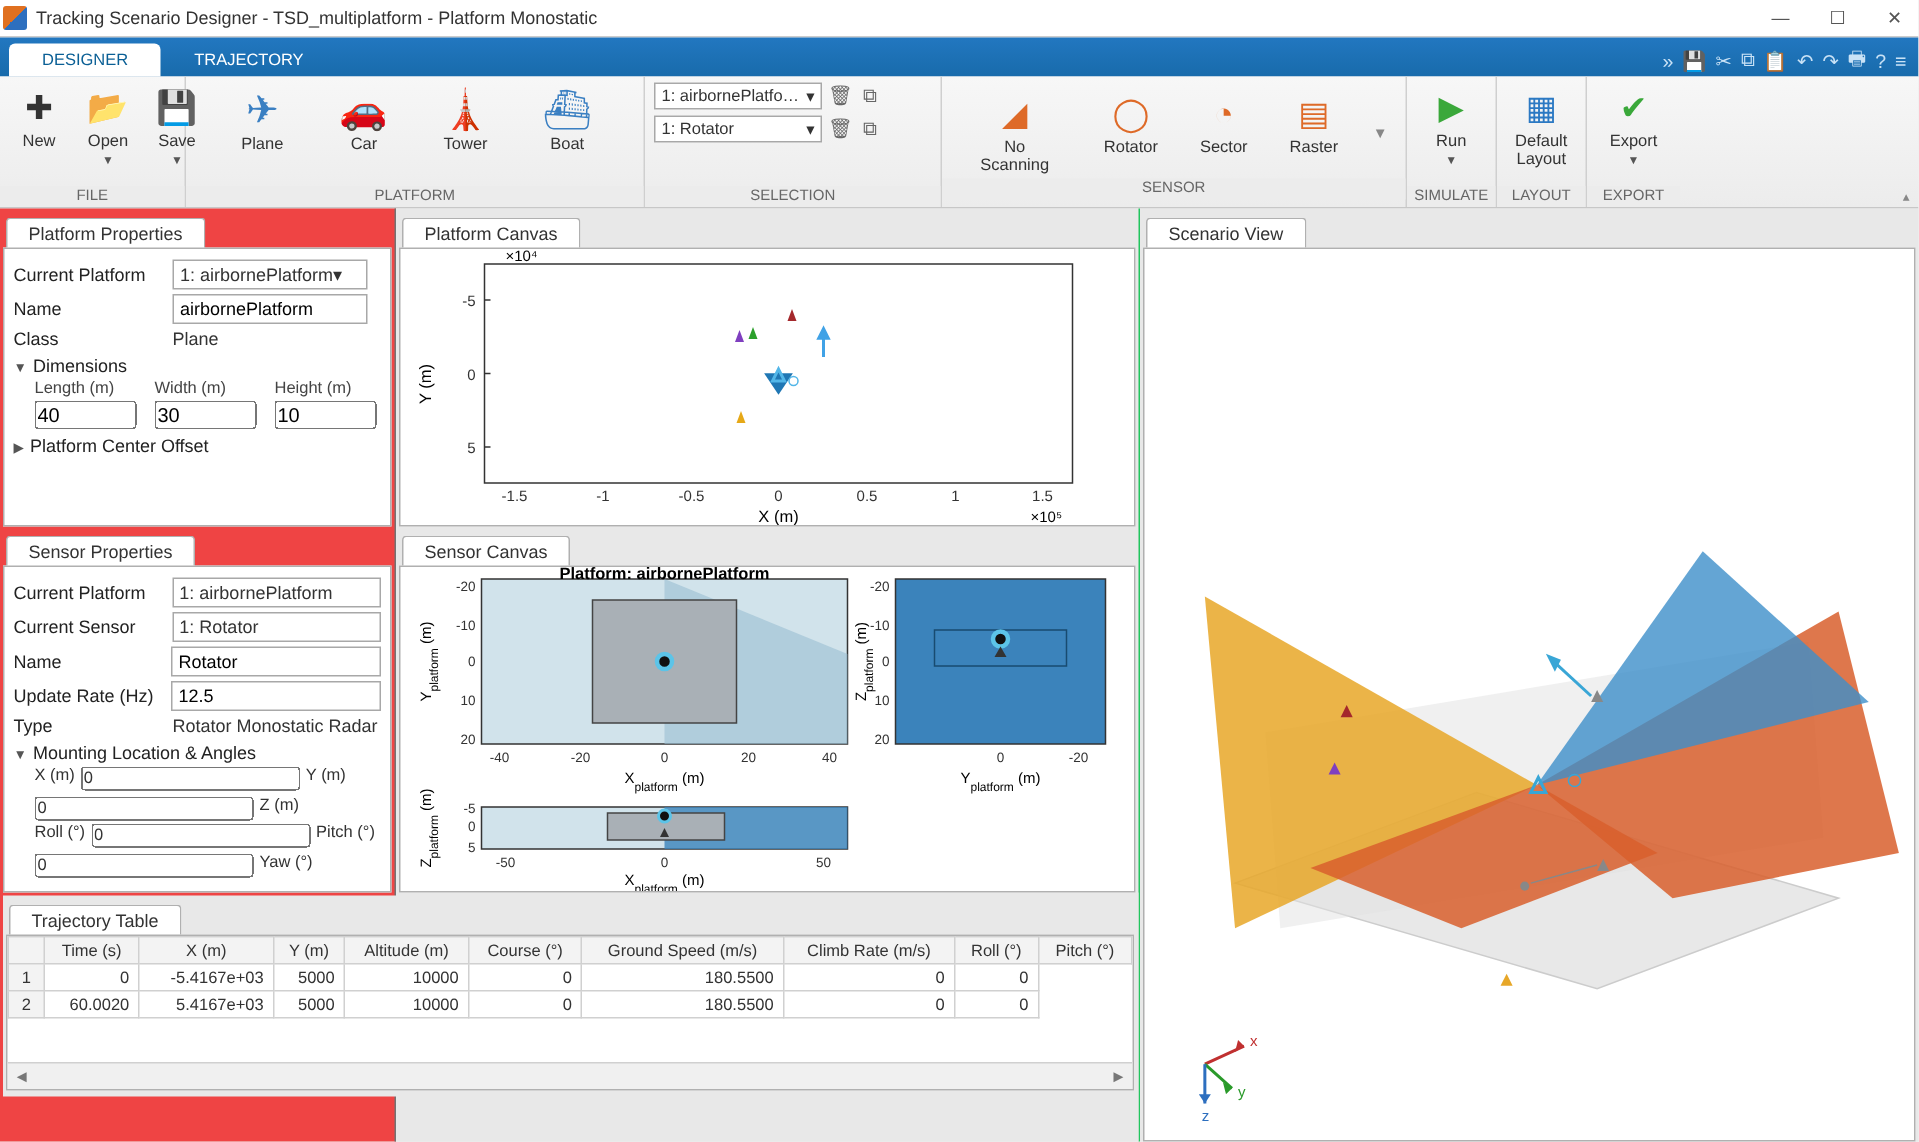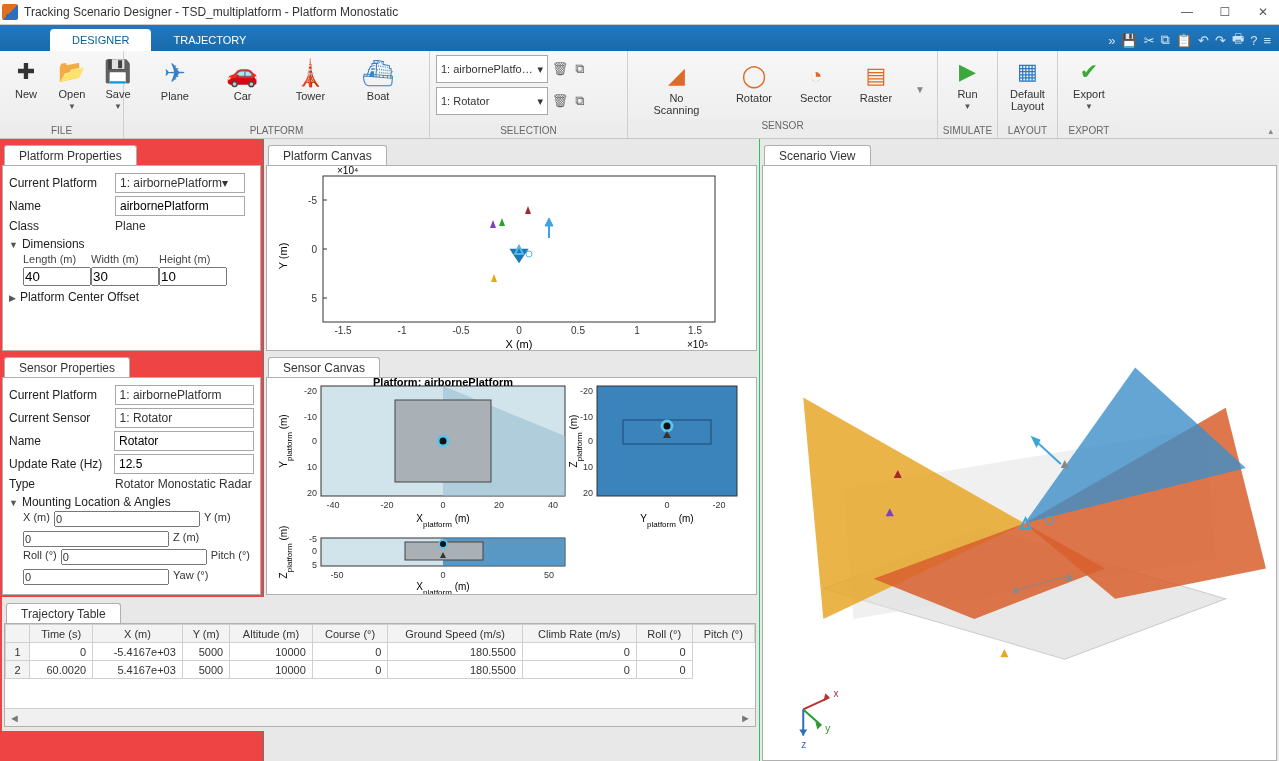--- a/index.html
+++ b/index.html
@@ -8,39 +8,39 @@
 
 .titlebar { height: 25px; background: #fff; display: flex; align-items: center; padding: 0 2px; border-bottom: 1px solid #ccc; }
 .titlebar .logo { width: 16px; height: 16px; background: linear-gradient(135deg, #e07020 50%, #2d6fbf 50%); border-radius: 2px; margin-right: 6px; }
 .titlebar .title-text { flex: 1; font-size: 12px; }
 .titlebar .win-btns { display: flex; gap: 18px; margin-right: 4px; }
 .titlebar .win-btn { width: 20px; text-align: center; color: #555; cursor: pointer; }
 
 
 .bluebar { height: 26px; background: linear-gradient(#2277c0,#186bab); display: flex; align-items: flex-end; }
 .app-tab { padding: 5px 22px 5px 22px; color: #fff; font-size: 11px; cursor: pointer; }
-.app-tab.active { background: #fff; color: #0a5f95; border-top-left-radius: 4px; border-top-right-radius: 4px; margin-left: 44px; }
+.app-tab.active { background: #fff; color: #0a5f95; border-top-left-radius: 4px; border-top-right-radius: 4px; }
 .app-tab.traj { color: #fff; }
 .bluebar-spacer { flex: 1; }
 .bluebar-right { display: flex; align-items: center; gap: 6px; color: #c9e2f6; padding-right: 8px; font-size: 13px; }
 .bluebar-right span { cursor: pointer; }
 
 
 .ribbon { height: 88px; background: linear-gradient(#f7f7f7,#ececec); border-bottom: 1px solid #c7c7c7; display: flex; position: relative; }
 .rgroup { border-right: 1px solid #cfcfcf; padding: 4px 6px 2px 6px; display: flex; flex-direction: column; }
 .rgroup-body { flex: 1; display: flex; align-items: flex-start; gap: 6px; }
 .rgroup-label { text-align: center; font-size: 10px; color: #666; height: 14px; background: #ececec; margin: 0 -6px -2px -6px; padding: 1px 0; }
 .rbtn { text-align: center; min-width: 40px; display:flex; flex-direction:column; align-items:center; gap:2px; padding:2px 4px; cursor: pointer; border:1px solid transparent; border-radius:3px; }
 .rbtn .ric { width:28px; height:28px; display:flex; align-items:center; justify-content:center; font-size:22px; }
 .rbtn .rlb { font-size: 11px; color:#333; line-height: 1.1; }
 .rbtn .rcaret { font-size:8px; color:#555; }
 .rbtn.big .ric { width:36px;height:30px;font-size:26px;}
 .selection-col{display:flex;flex-direction:column;gap:4px;}
 .sel-row{display:flex;align-items:center;gap:4px;}
-.sel-combo{border:1px solid #a8a8a8;background:#fff;height:28px;width:112px;padding:0 4px;font-size:11px;display:flex;align-items:center;justify-content:space-between;}
+.sel-combo{border:1px solid #a8a8a8;background:#fff;height:18px;width:112px;padding:0 4px;font-size:11px;display:flex;align-items:center;justify-content:space-between;}
 .sel-ic{width:16px;height:16px;color:#666;text-align:center;font-size:13px;cursor:pointer;}
 .sens-btn-body{display:flex;align-items:flex-start;gap:18px;padding:4px 6px 0 6px;}
 .ribbon-collapse{position:absolute;right:6px;bottom:2px;font-size:9px;color:#888;cursor:pointer;}
 
 
 .mainarea{position:absolute;top:139px;bottom:0;left:0;right:0;display:flex;}
 .leftcol{width:264px;display:flex;flex-direction:column;border-right:1px solid #737373;background:#ef4444;}
 .midcol{width:496px;display:flex;flex-direction:column;border-right:1px solid #22c55e;background:#e8e8e8;}
 .rightcol{flex:1;display:flex;flex-direction:column;background:#e8e8e8;}
 
@@ -51,21 +51,21 @@
 .prop-panel{height:212px;display:flex;flex-direction:column;}
 .sens-panel{height:244px;display:flex;flex-direction:column;}
 .form{padding:4px 6px;font-size:12px;}
 .form-row{display:flex;align-items:center;margin:3px 0;gap:6px;}
 .form-row .lbl{width:100px;color:#222;}
 .form-row input,.form-row .selbox{height:20px;border:1px solid #a8a8a8;padding:0 4px;font-size:12px;background:#fff;}
 .selbox{display:flex;align-items:center;justify-content:flex-start;}
 .group-hdr{font-size:12px;color:#222;margin:4px 0 2px 0;}
 .caret-r::before{content:"▶";font-size:9px;margin-right:4px;color:#555;}
 .caret-d::before{content:"▼";font-size:9px;margin-right:4px;color:#555;}
-.dim-row{display:flex;gap:0;margin:2px 0 2px 14px;}
+.dim-row{display:flex;gap:12px;margin:2px 0 2px 14px;}
 .dim-col{display:flex;flex-direction:column;gap:2px;}
 .dim-col .dlbl{font-size:11px;color:#444;}
 .dim-col input{width:68px;}
 .ml-row{display:flex;gap:4px;margin:2px 0 2px 14px;flex-wrap:wrap;}
 .ml-item{font-size:11px;color:#333;}
 
 .canvas-box{height:212px;display:flex;flex-direction:column;}
 .sensor-canvas-box{height:244px;display:flex;flex-direction:column;}
 .traj-table{width:100%;border-collapse:collapse;font-size:11px;}
 .traj-table th,.traj-table td{border:1px solid #d0d0d0;padding:2px 6px;text-align:right;background:#fff;height:18px;}

